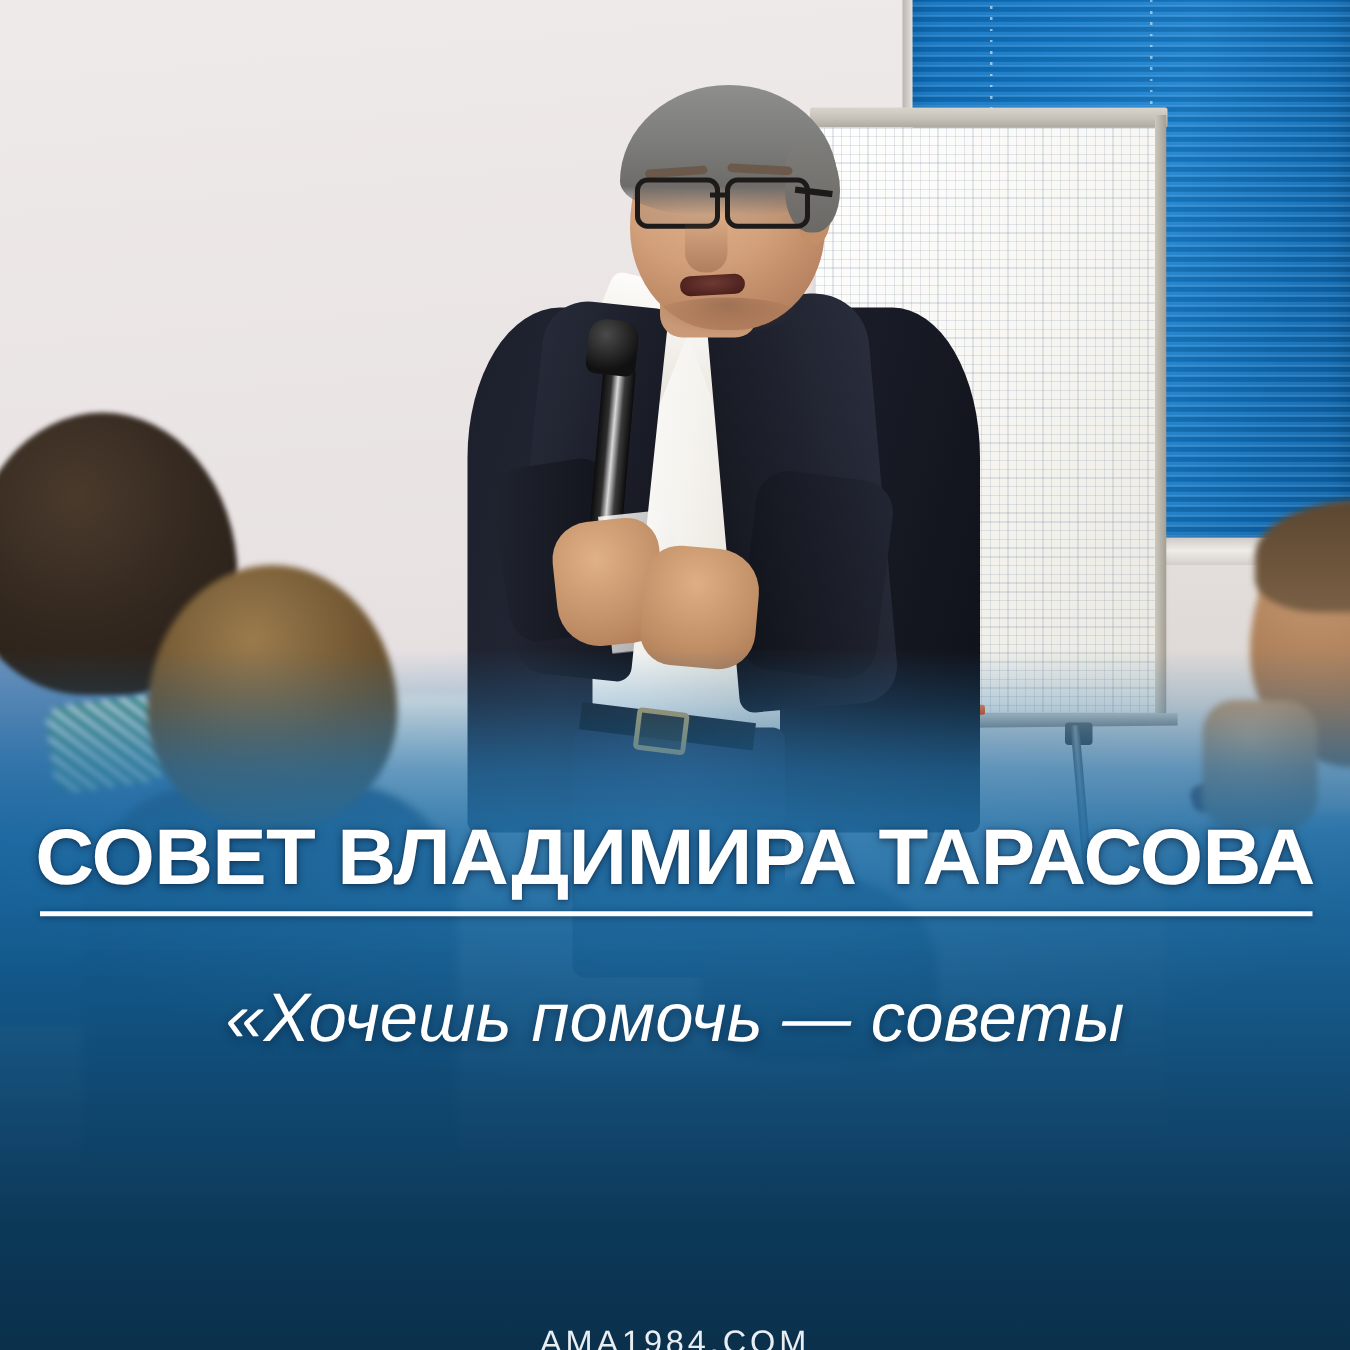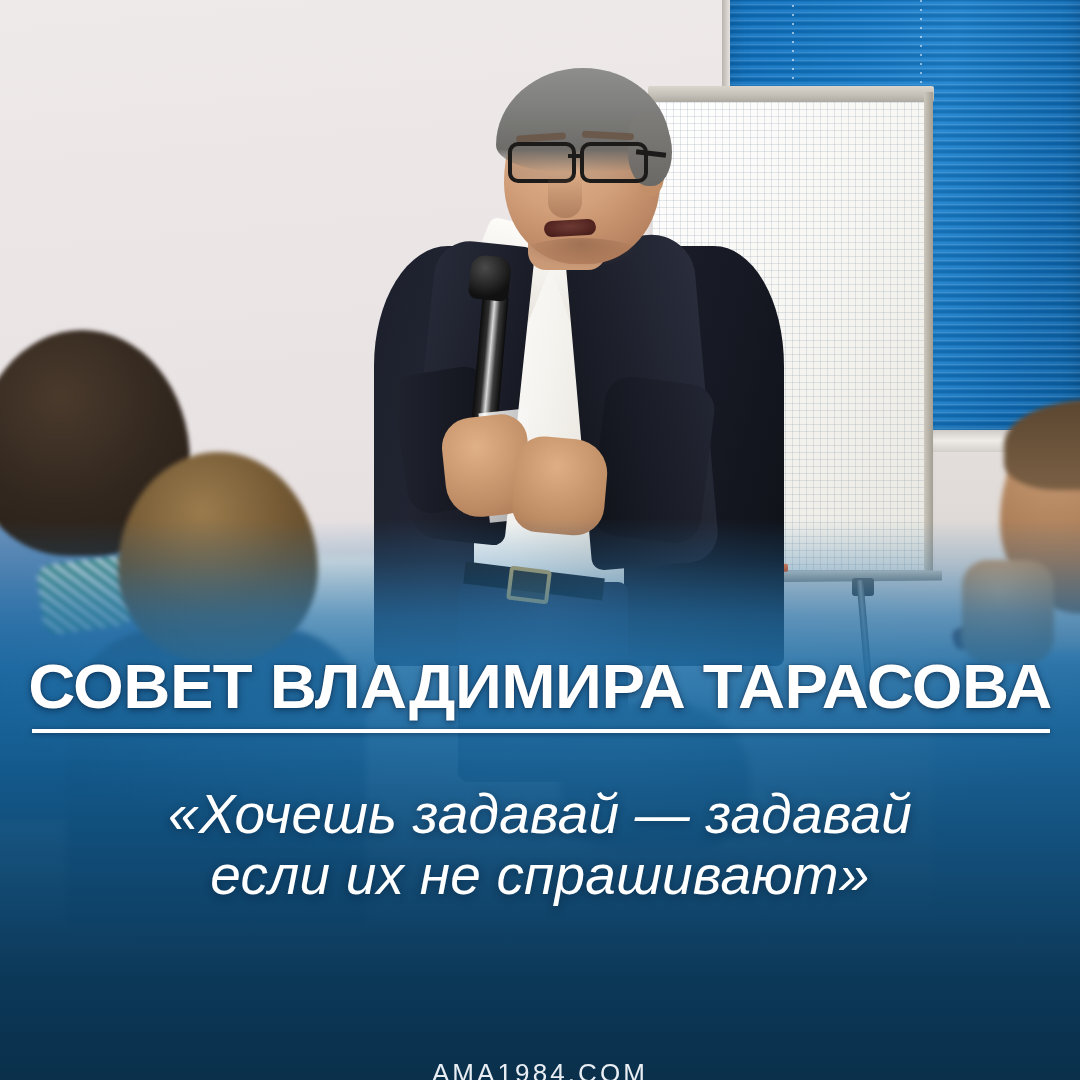--- a/index.html
+++ b/index.html
@@ -576,19 +576,18 @@
     <div class="photo-soft"></div>
   </div>
 
   <div class="overlay"></div>
   <div class="overlay-sheen"></div>
 
   <div class="title">СОВЕТ ВЛАДИМИРА ТАРАСОВА</div>
   <div class="title-rule"></div>
 
   <div class="quote">
-    <span class="ln">«Хочешь задавай — задавай</span>
-    <span class="ln">если их не спрашивают»</span>
+    <span class="ln">«Хочешь помочь — советы</span>
   </div>
 
   <div class="site">AMA1984.COM</div>
 
 </div>
 
 </body></html>

